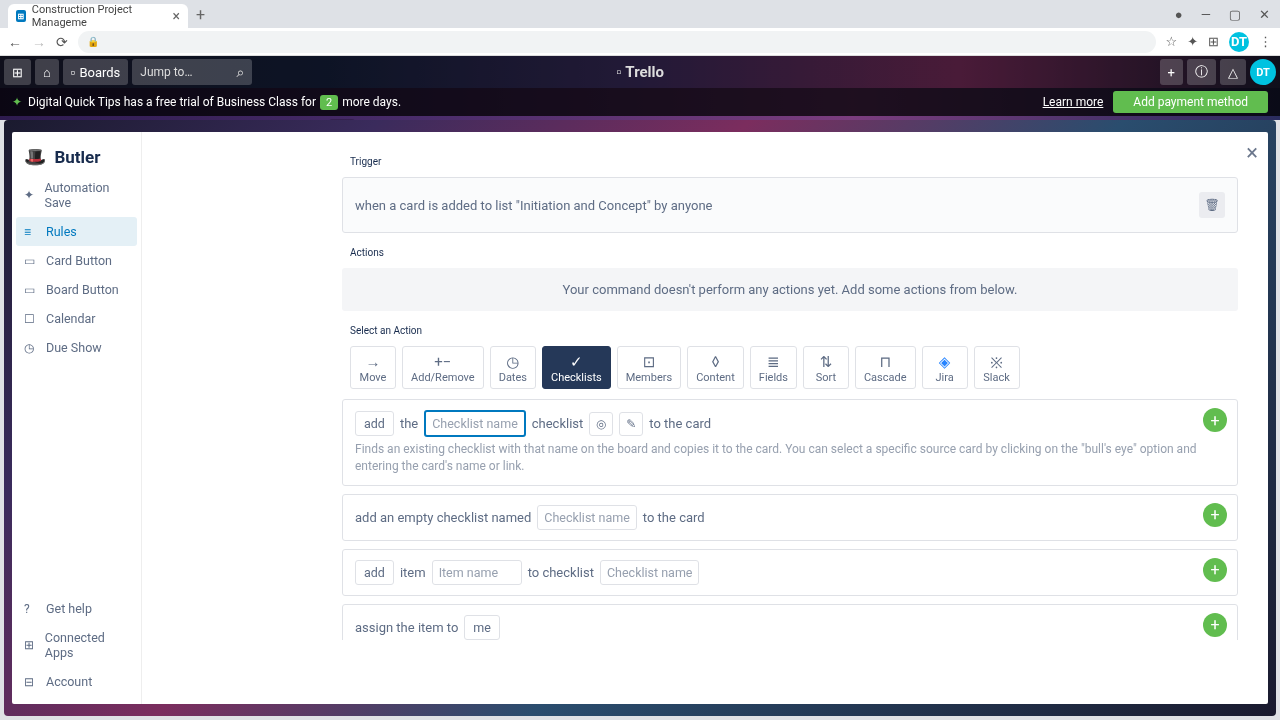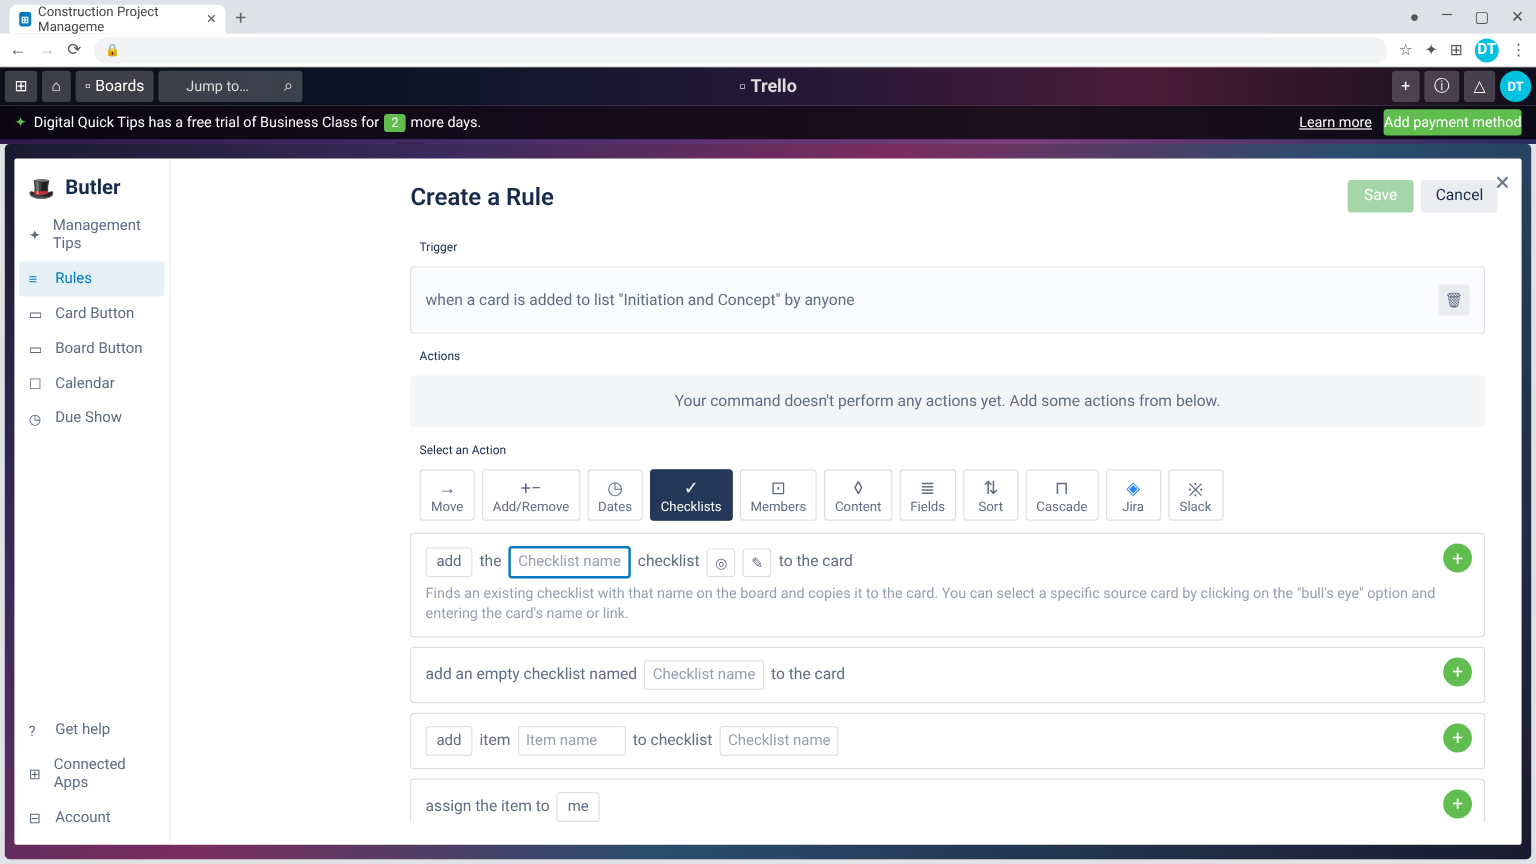--- a/index.html
+++ b/index.html
@@ -20,32 +20,32 @@
 .url-field { flex: 1; display: flex; align-items: center; gap: 6px; background: #f1f3f4; border-radius: 12px; height: 22px; padding: 0 10px; font-size: 12px; color: #555; }
 .lock-icon { font-size: 10px; }
 .right-icons { display:flex; gap: 10px; color:#555; align-items:center; }
 .right-icons span { cursor: pointer; font-size: 13px; }
 .avatar-sm { width: 20px; height: 20px; border-radius: 50%; background: #00c2e0; color:#fff; font-size:10px; display:flex; align-items:center; justify-content:center; font-weight:bold; }
 
 
 .trello-bar { height: 32px; background: rgba(0,0,0,0.4); display: flex; align-items: center; padding: 0 4px; gap: 4px; position: relative; }
 .trello-bar::before { content:""; position:absolute; inset:0; background: linear-gradient(90deg, #1a1a2e, #16213e, #3a2b5c, #7b2d5e, #1a1a2e); z-index:-1; }
 .tb-btn { background: rgba(255,255,255,0.2); color: #fff; height: 26px; padding: 0 8px; border-radius: 3px; display: flex; align-items: center; font-size: 13px; cursor: pointer; gap: 4px; }
-.tb-search { background: rgba(255,255,255,0.2); color: #ddd; height: 26px; width: 120px; border-radius: 3px; display: flex; align-items: center; padding: 0 23px; font-size: 12px; position: relative; }
+.tb-search { background: rgba(255,255,255,0.2); color: #ddd; height: 26px; width: 120px; border-radius: 3px; display: flex; align-items: center; padding: 0 8px; font-size: 12px; position: relative; }
 .tb-search::after { content:"⌕"; position:absolute; right: 8px; color:#ddd; font-size:14px; }
 .trello-logo { position: absolute; left: 50%; transform: translateX(-50%); color: #ddd; font-weight: bold; font-size: 15px; display: flex; align-items: center; gap: 4px; }
 .tb-right { margin-left: auto; display: flex; gap: 4px; align-items: center; }
 .avatar-tr { width: 26px; height: 26px; border-radius: 50%; background: #00c2e0; color:#fff; font-size:11px; display:flex; align-items:center; justify-content:center; font-weight:bold; }
 
 
 .trial-banner { height: 28px; background: rgba(0,0,0,0.75); color: #fff; display: flex; align-items: center; padding: 0 12px; font-size: 12px; }
 .trial-count { background: #61bd4f; padding: 1px 6px; border-radius: 3px; margin: 0 4px; font-size: 11px; }
 .trial-right { margin-left: auto; display: flex; gap: 10px; align-items: center; }
 .learn-link { text-decoration: underline; cursor: pointer; }
-.pay-btn { background: #61bd4f; padding: 4px 0; border-radius: 3px; cursor: pointer; }
+.pay-btn { background: #61bd4f; padding: 4px 20px; border-radius: 3px; cursor: pointer; }
 
 
 .board-header { height: 32px; display: flex; align-items: center; padding: 0 8px; color: #fff; font-size: 13px; }
 .board-bg { position: absolute; top: 88px; left: 0; right: 0; height: 32px; background: linear-gradient(90deg, #2d1b4e, #4a2d6b, #7b3d7e, #2a2d5e); z-index: -1; }
 .board-dd { background: rgba(0,0,0,0.2); padding: 4px 8px; border-radius: 3px; display:flex; align-items:center; gap:4px; cursor:pointer; }
 .board-title { font-weight: bold; font-size: 15px; margin: 0 10px; }
 .star-btn { background: rgba(0,0,0,0.2); width: 26px; height: 26px; border-radius: 3px; display:flex; align-items:center; justify-content:center; cursor:pointer; }
 .team-chip { background: rgba(0,0,0,0.2); padding: 4px 8px; border-radius: 3px; margin-left: 8px; font-size: 12px; display:flex; align-items:center; gap:4px; }
 .team-label { background: rgba(255,255,255,0.15); padding: 1px 4px; border-radius: 2px; font-size: 10px; }
 .divider { width: 1px; height: 16px; background: rgba(255,255,255,0.3); margin: 0 10px; }
@@ -210,21 +210,21 @@
 <div class="main-wrapper">
   <div class="main-panel">
 
     <div class="sidebar">
       <div class="sidebar-title">
         <span class="sb-icon">🎩</span>
         <span>Butler</span>
       </div>
       <div class="sb-item">
         <span class="sb-item-icon">✦</span>
-        <span>Management Tips</span>
+        <span>Automation Save</span>
       </div>
       <div class="sb-item active">
         <span class="sb-item-icon">≡</span>
         <span>Rules</span>
       </div>
       <div class="sb-item">
         <span class="sb-item-icon">▭</span>
         <span>Card Button</span>
       </div>
       <div class="sb-item">
@@ -250,27 +250,20 @@
         </div>
         <div class="sb-item">
           <span class="sb-item-icon">⊟</span>
           <span>Account</span>
         </div>
       </div>
     </div>
 
     <div class="content">
       <span class="close-x">×</span>
-      <div class="content-header">
-        <div class="page-title">Create a Rule</div>
-        <div class="hdr-btns">
-          <div class="btn-save">Save</div>
-          <div class="btn-cancel">Cancel</div>
-        </div>
-      </div>
 
       <div class="scroll-area">
         <div class="section-label">Trigger</div>
         <div class="trigger-box">
           <span>when a card is added to list "Initiation and Concept" by anyone</span>
           <div class="trash">🗑</div>
         </div>
 
         <div class="section-label">Actions</div>
         <div class="actions-box">

